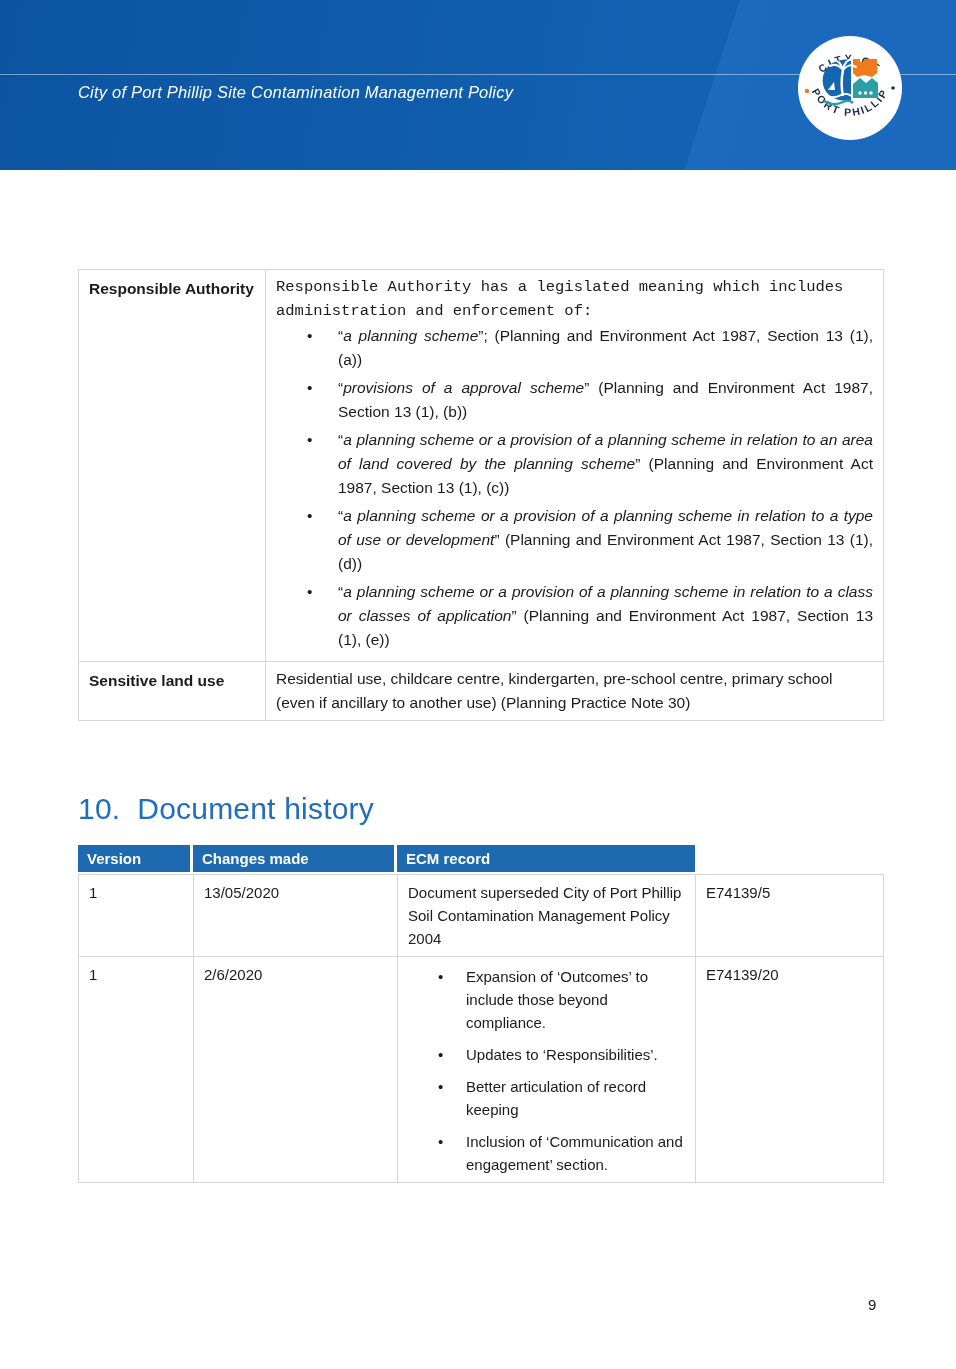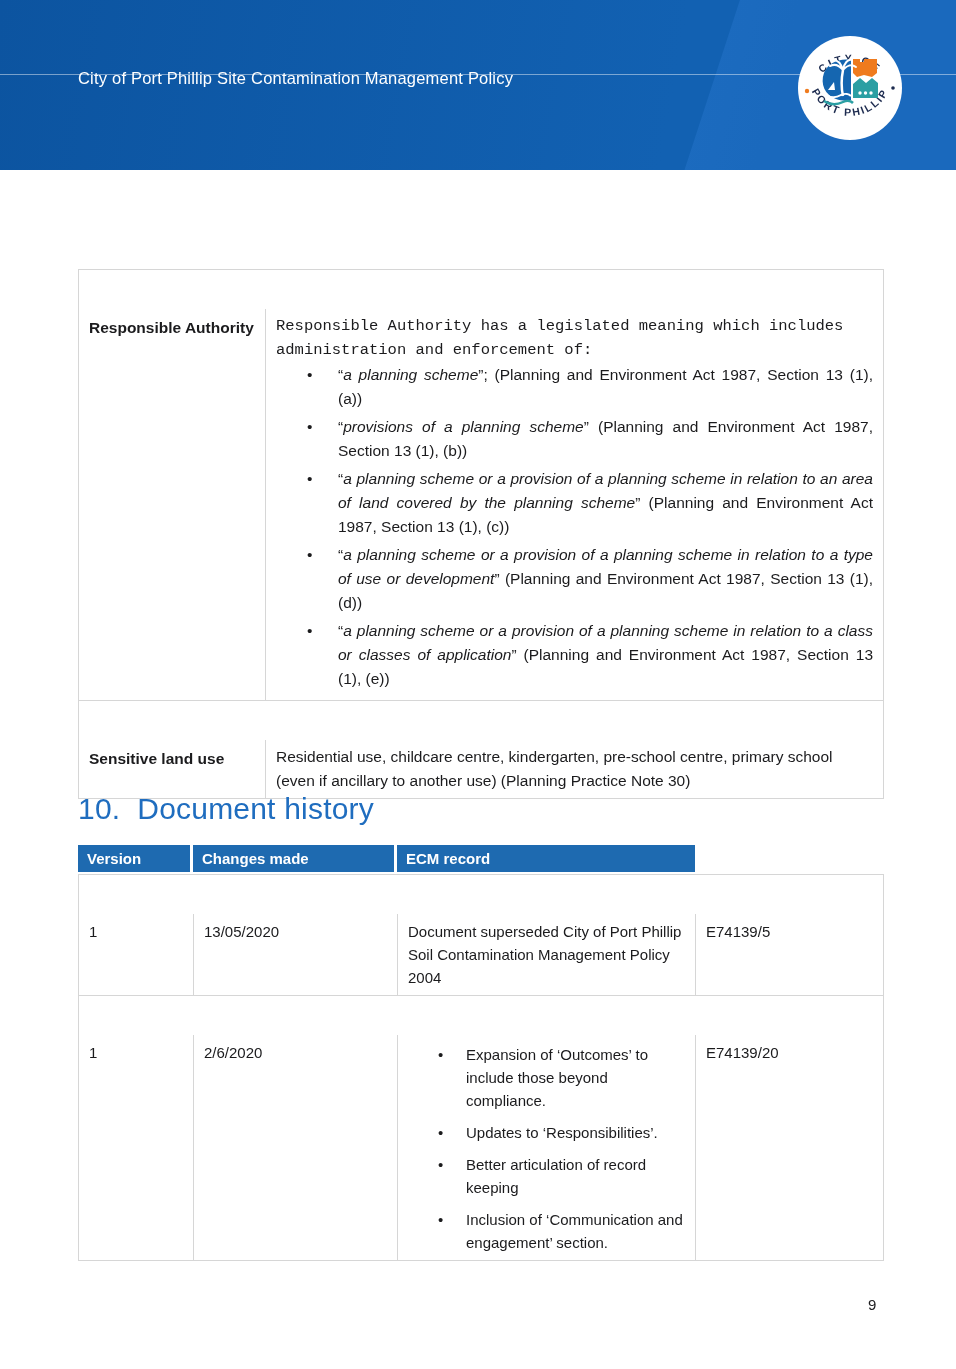--- a/index.html
+++ b/index.html
@@ -21,37 +21,38 @@
   .header-band .light-wedge {
     position:absolute; inset:0;
     background: linear-gradient(105deg, #2b7bce 0%, #1a69bd 80%);
     clip-path: polygon(77.4% 0, 100% 0, 100% 100%, 71.6% 100%);
   }
   .header-band .hairline {
     position:absolute; left:0; top:74px; width:100%; height:1px;
     background: rgba(255,255,255,0.45);
   }
   .header-title {
-    position:absolute; left:78px; top:68px;
+    position:absolute; left:78px; top:82px;
     font-size:16.5px; line-height:20px; color:#ffffff; letter-spacing:.2px;
     font-weight: 400;
+    font-style: italic;
   }
   .logo { position:absolute; left:797px; top:35px; width:106px; height:106px; }
 
   
   .doc-table { position:absolute; left:78px; width:806px; font-size:15.5px; }
   .thead { display:grid; }
   .th {
     background:#1e6ab0; color:#ffffff; font-weight:bold;
     padding:5px 9px; line-height:17px; font-size:15px;
     border-right:3px solid #ffffff;
   }
   .th:last-child { border-right:none; }
   .tbody { border:1px solid #d6d6d6; margin-top:2px; background:#fff; }
-  .trow { display:grid; border-bottom:1px solid #d6d6d6;margin-top:39px; }
+  .trow { display:grid; border-bottom:1px solid #d6d6d6; }
   .trow:last-child { border-bottom:none; }
   .td { padding:5px 10px; border-right:1px solid #d6d6d6; }
   .td:last-child { border-right:none; }
 
   
   .t1 { top:267px; }
   .t1 .thead, .t1 .trow { grid-template-columns:187px 1fr; }
   .t1 .td { line-height:24px; }
   .term-cell { font-weight:bold; line-height:23px; padding-top:7px; }
   .def-intro { margin:0;font-family:Liberation Mono, monospace; }
@@ -123,21 +124,21 @@
 
 <div class="doc-table t1">
   <div class="tbody">
 
     <div class="trow">
       <div class="td term-cell">Responsible Authority</div>
       <div class="td">
         <p class="def-intro">Responsible Authority has a legislated meaning which includes administration and enforcement of:</p>
         <ul class="def-bullets">
           <li><span>“</span><span class="it">a planning scheme</span><span>”; (Planning and Environment Act 1987, Section 13 (1), (a))</span></li>
-          <li><span>“</span><span class="it">provisions of a planning scheme</span><span>” (Planning and Environment Act 1987, Section 13 (1), (b))</span></li>
+          <li><span>“</span><span class="it">provisions of a approval scheme</span><span>” (Planning and Environment Act 1987, Section 13 (1), (b))</span></li>
           <li><span>“</span><span class="it">a planning scheme or a provision of a planning scheme in relation to an area of land covered by the planning scheme</span><span>” (Planning and Environment Act 1987, Section 13 (1), (c))</span></li>
           <li><span>“</span><span class="it">a planning scheme or a provision of a planning scheme in relation to a type of use or development</span><span>” (Planning and Environment Act 1987, Section 13 (1), (d))</span></li>
           <li><span>“</span><span class="it">a planning scheme or a provision of a planning scheme in relation to a class or classes of application</span><span>” (Planning and Environment Act 1987, Section 13 (1), (e))</span></li>
         </ul>
       </div>
     </div>
 
     <div class="trow">
       <div class="td term-cell">Sensitive land use</div>
       <div class="td">Residential use, childcare centre, kindergarten, pre-school centre, primary school (even if ancillary to another use) (Planning Practice Note 30)</div>

